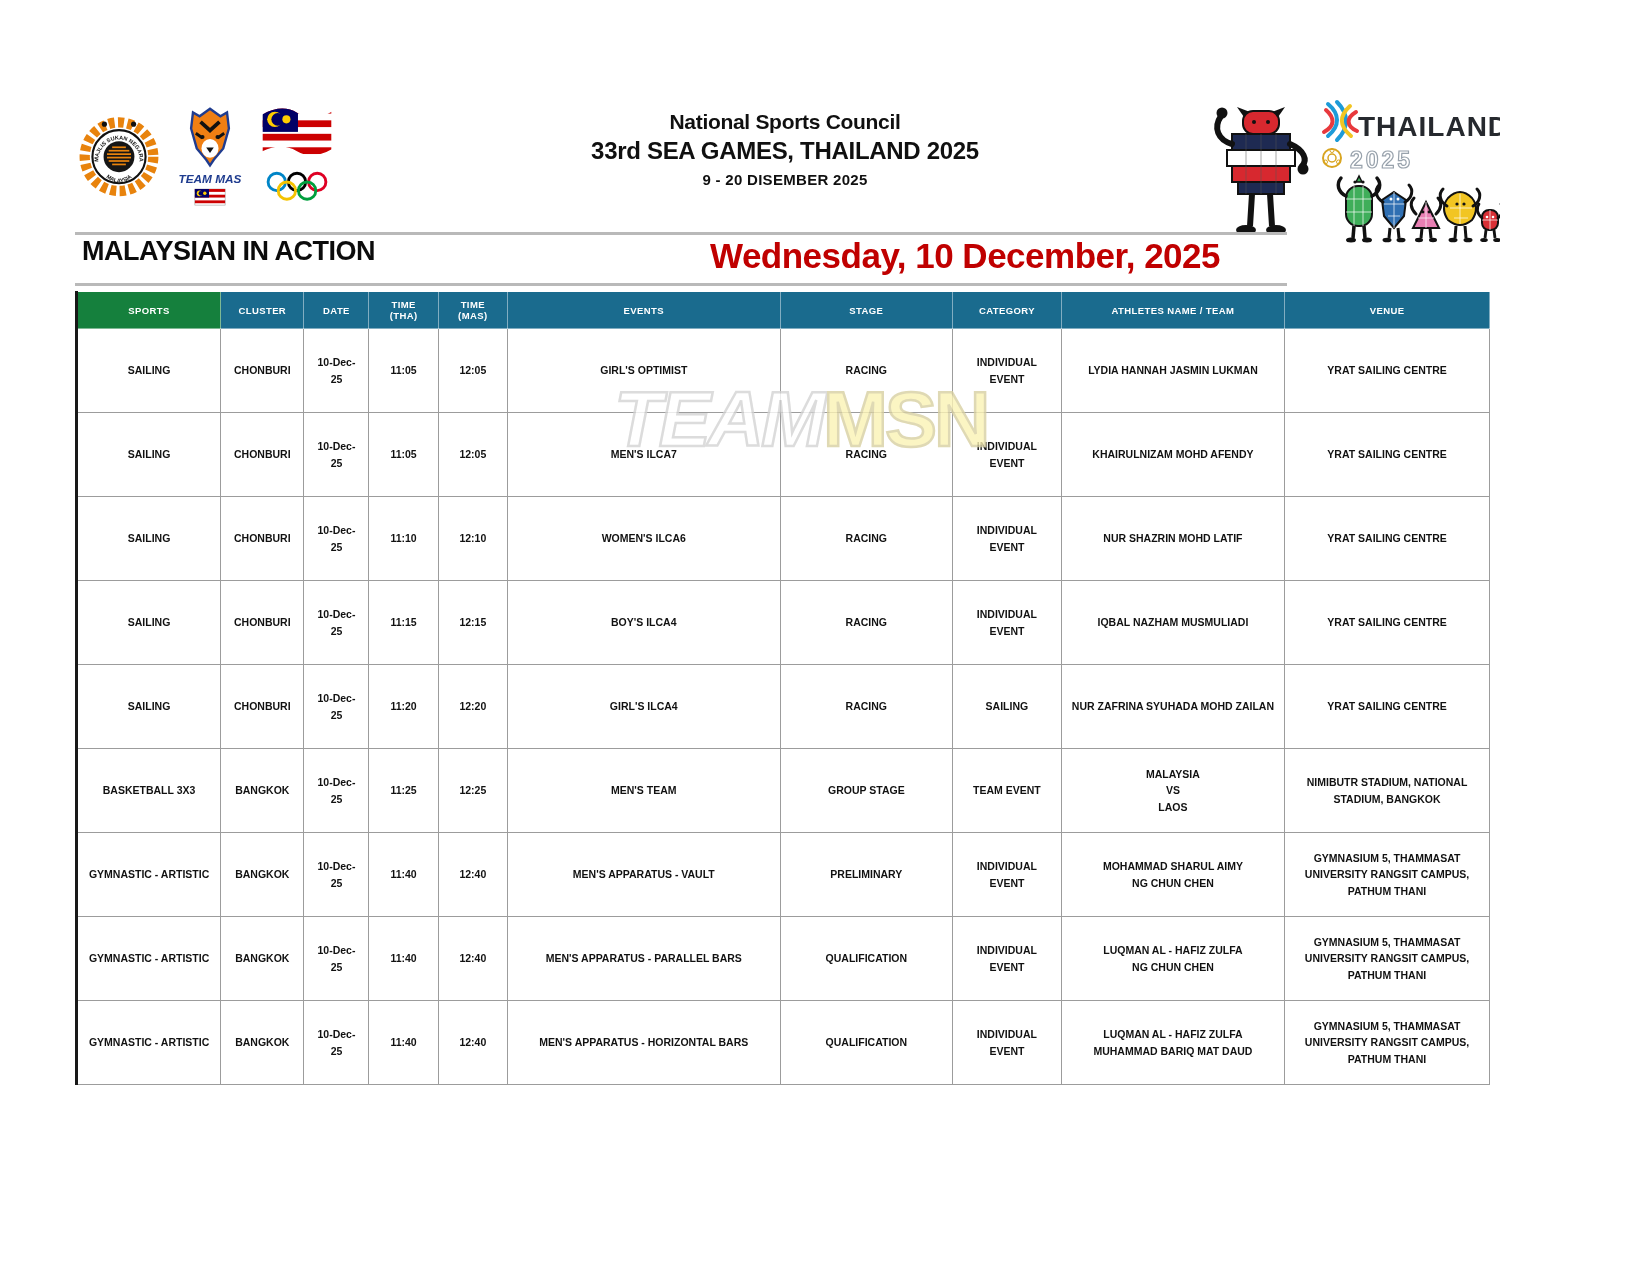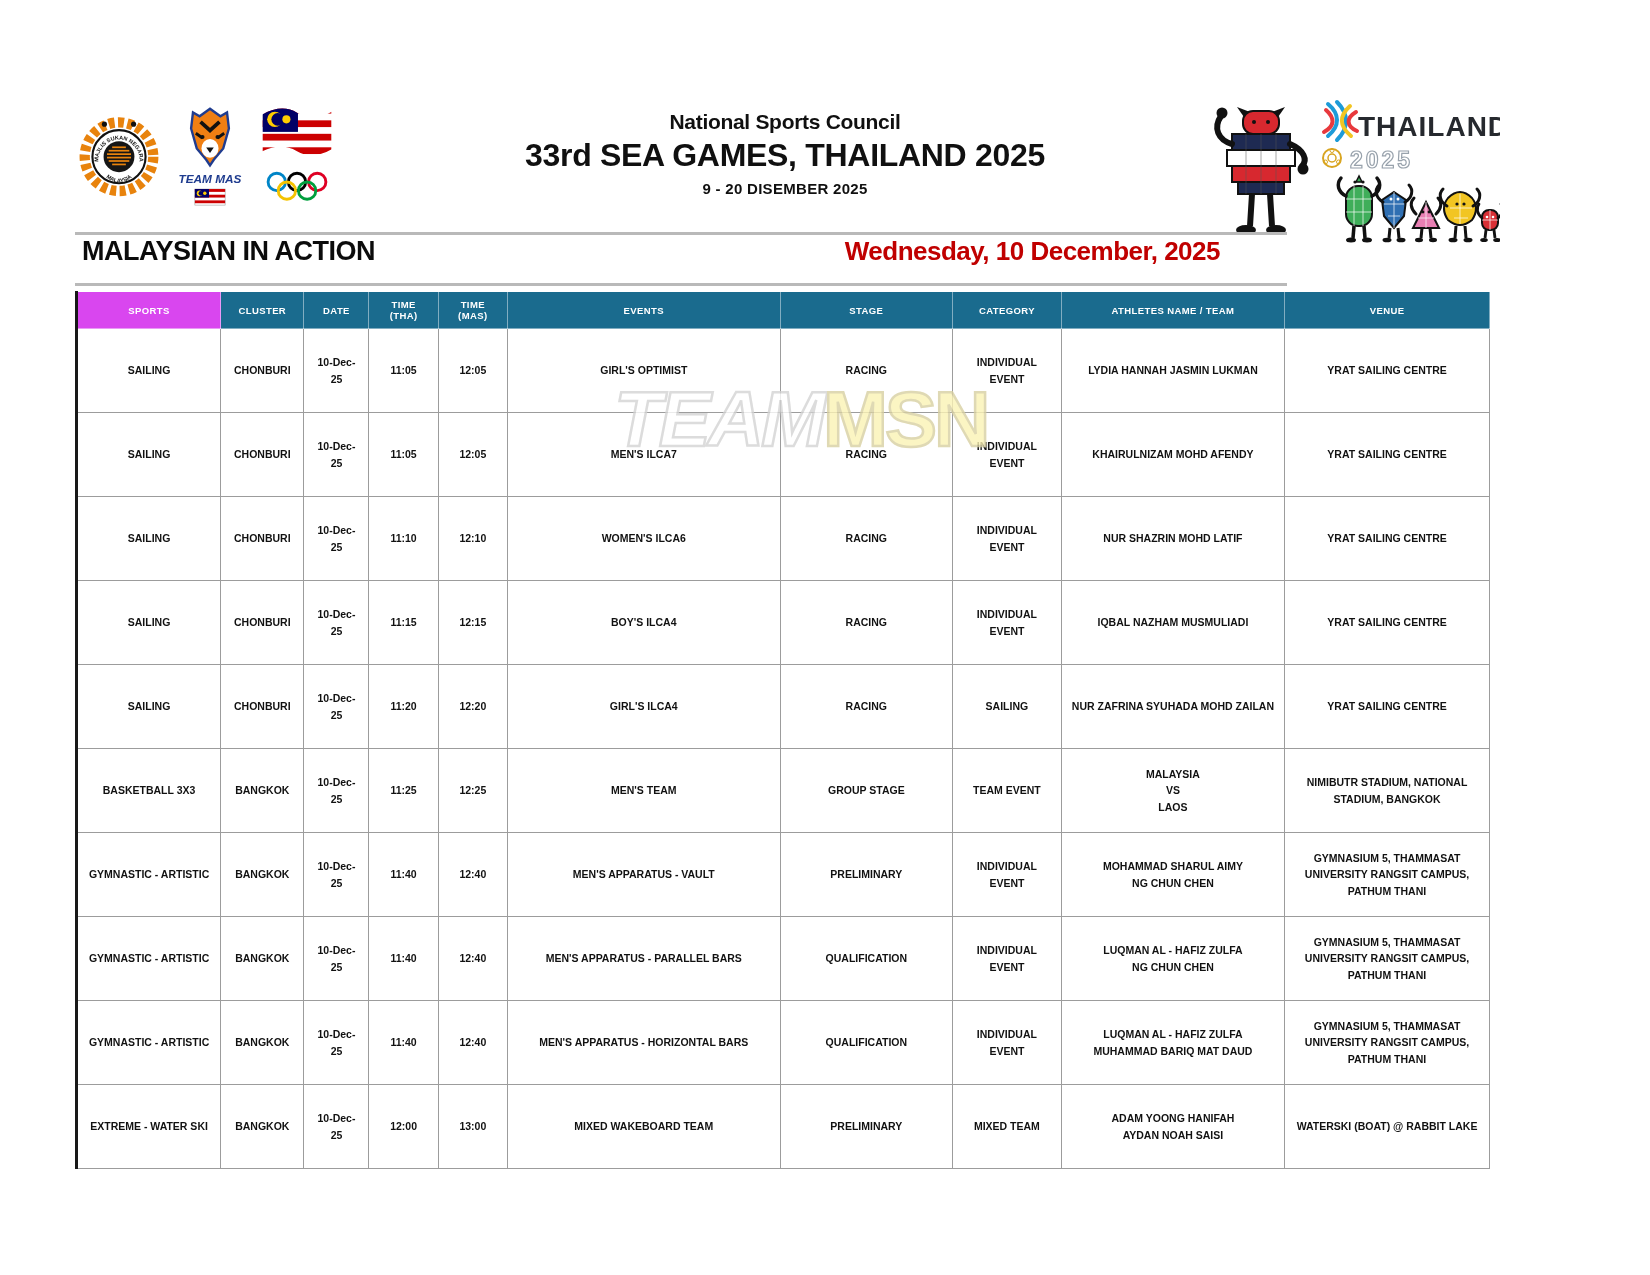--- a/index.html
+++ b/index.html
@@ -2,35 +2,35 @@
 <html><head>
 <meta charset="utf-8">
 <style>
   html,body{margin:0;padding:0;background:#9a9a9a;}
   .page{position:relative;width:1650px;height:1275px;background:#ffffff;
         font-family:"Liberation Sans",sans-serif;overflow:hidden;margin:0 auto;}
 
   
   .hdr-text{position:absolute;left:485px;top:110px;width:600px;text-align:center;color:#101010;}
   .hdr-org{font-size:21px;font-weight:800;letter-spacing:-.3px;}
-  .hdr-event{font-size:32px;font-weight:800;letter-spacing:-.3px;margin-top:3px;}
+  .hdr-event{font-size:24px;font-weight:800;letter-spacing:-.3px;margin-top:3px;}
   .hdr-date{font-size:15px;font-weight:600;margin-top:6px;letter-spacing:.3px;}
   .hdr-loc{font-size:14px;font-weight:600;margin-top:4px;letter-spacing:.3px;}
 
   
   .logos-left{position:absolute;left:76px;top:103px;display:flex;gap:10px;align-items:center;}
   .logos-right{position:absolute;left:1210px;top:98px;}
 
   
   .rule{position:absolute;left:75px;width:1212px;height:3px;background:#b9b9b9;}
   .rule-top{top:232px;}
   .rule-bottom{top:283px;}
   .page-title{position:absolute;left:82px;top:236px;margin:0;font-size:27px;font-weight:900;
               letter-spacing:-.5px;color:#0b0b0b;}
-  .date-heading{position:absolute;top:236px;right:430px;margin:0;font-size:26px;font-weight:900;
+  .date-heading{position:absolute;top:236px;right:430px;margin:0;font-size:35px;font-weight:900;
               letter-spacing:-.5px;}
 
   
   table.schedule{position:absolute;left:75px;top:291px;width:1415px;border-collapse:collapse;
                  table-layout:fixed;border-left:3px solid #181818;}
   table.schedule thead th{color:#fff;font-size:9.5px;font-weight:700;height:36px;text-align:center;
                  vertical-align:middle;border:1px solid rgba(255,255,255,.45);white-space:pre-line;
                  letter-spacing:.4px;padding:0 2px;}
   table.schedule tbody tr{height:84px;}
   table.schedule tbody td{border:1px solid #9c9c9c;font-size:10.5px;font-weight:700;color:#111;
@@ -260,21 +260,21 @@
       <col style="width:4.9%">
         <col style="width:4.9%">
         <col style="width:19.3%">
       <col style="width:12.2%">
         <col style="width:7.7%">
         <col style="width:15.8%">
       <col style="width:14.5%">
     </colgroup>
     <thead>
       <tr id="head-row">
-          <th style="background: #d946ef;">SPORTS</th>
+          <th style="background: #15803d;">SPORTS</th>
           <th style="background: rgb(26, 107, 142);">CLUSTER</th>
           <th style="background: rgb(26, 107, 142);">DATE</th>
           <th style="background: rgb(26, 107, 142);">TIME
 (THA)</th>
           <th style="background: rgb(26, 107, 142);">TIME
 (MAS)</th>
           <th style="background: rgb(26, 107, 142);">EVENTS</th>
           <th style="background: rgb(26, 107, 142);">STAGE</th>
           <th style="background: rgb(26, 107, 142);">CATEGORY</th>
           <th style="background: rgb(26, 107, 142);">ATHLETES NAME / TEAM</th>
@@ -388,33 +388,20 @@
           <td>10-Dec-25</td>
           <td>11:40</td>
           <td>12:40</td>
           <td>MEN'S APPARATUS -  HORIZONTAL BARS</td>
           <td>QUALIFICATION</td>
           <td>INDIVIDUAL EVENT</td>
           <td>LUQMAN AL - HAFIZ ZULFA
 MUHAMMAD BARIQ MAT DAUD</td>
           <td>GYMNASIUM 5, THAMMASAT UNIVERSITY RANGSIT CAMPUS, PATHUM THANI</td>
         </tr>
-        <tr>
-          <td>EXTREME - WATER SKI</td>
-          <td>BANGKOK</td>
-          <td>10-Dec-25</td>
-          <td>12:00</td>
-          <td>13:00</td>
-          <td>MIXED WAKEBOARD TEAM</td>
-          <td>PRELIMINARY</td>
-          <td>MIXED TEAM</td>
-          <td>ADAM YOONG HANIFAH
-AYDAN NOAH SAISI</td>
-          <td>WATERSKI (BOAT) @ RABBIT LAKE</td>
-        </tr>
       </tbody>
   </table>
 
   <div class="watermark">
     <span class="wm-team">TEAM</span><span class="wm-msn">MSN</span>
   </div>
 
 </div>
 
 </body></html>

